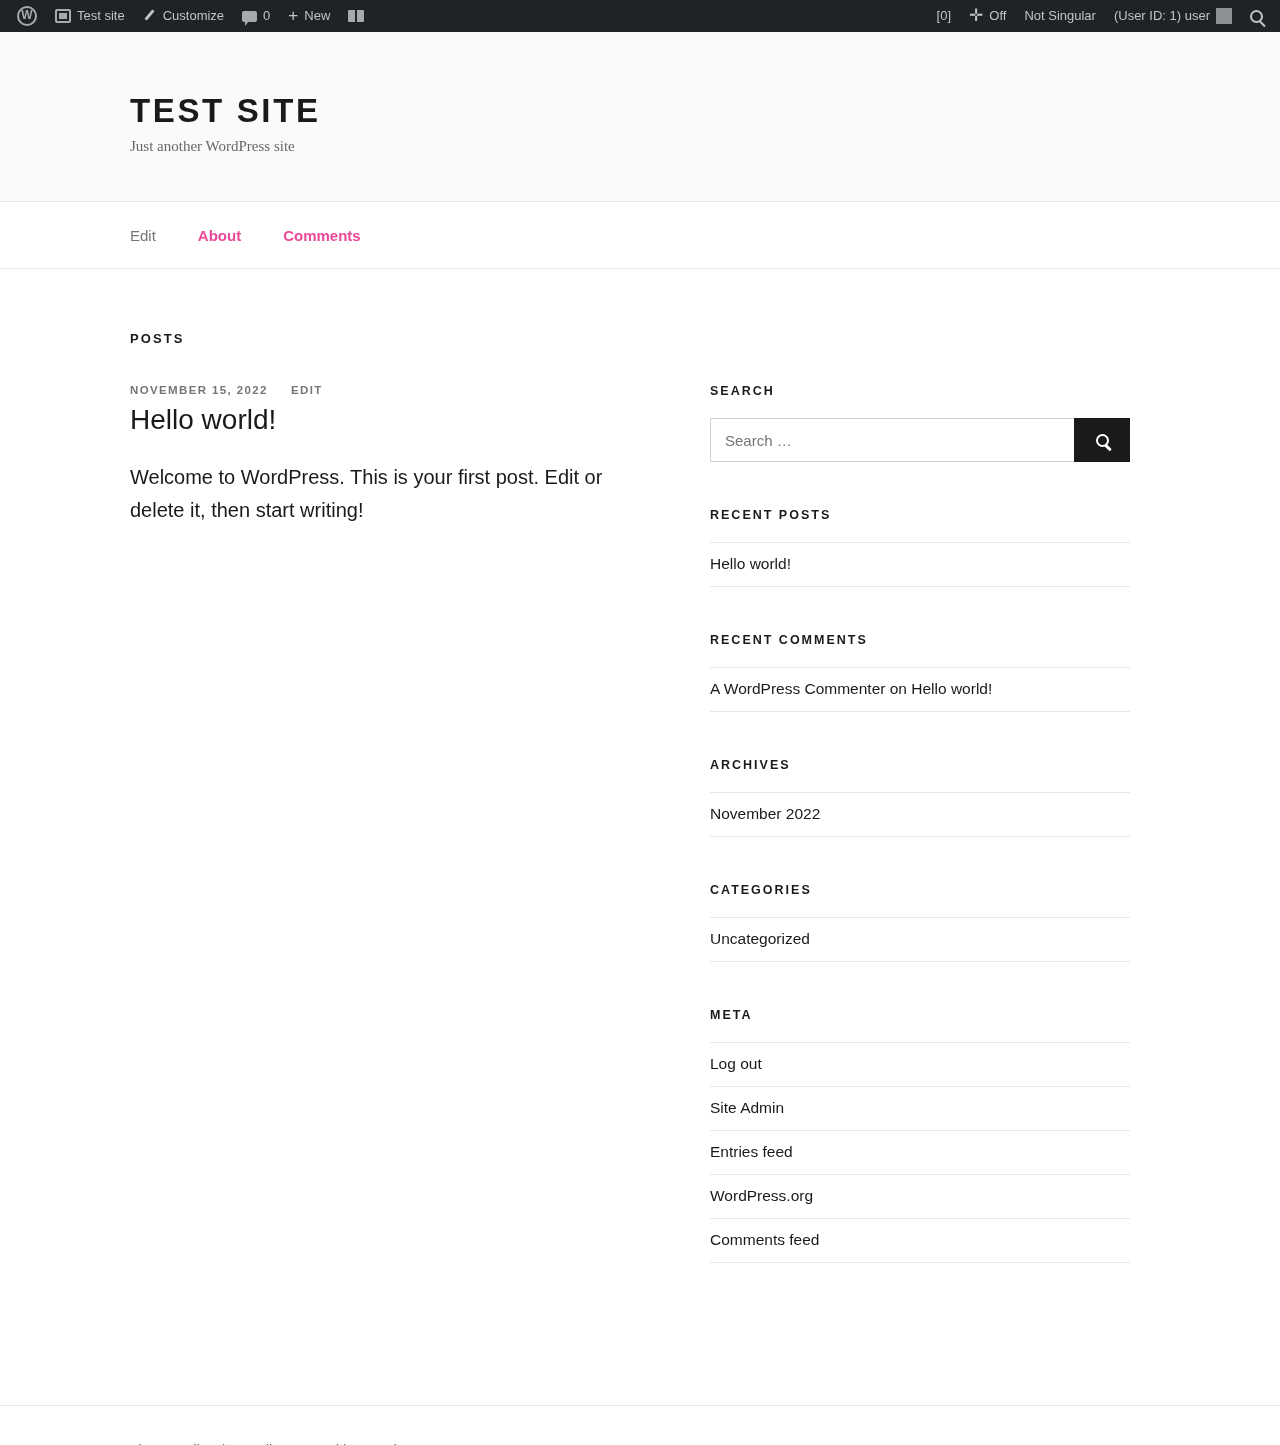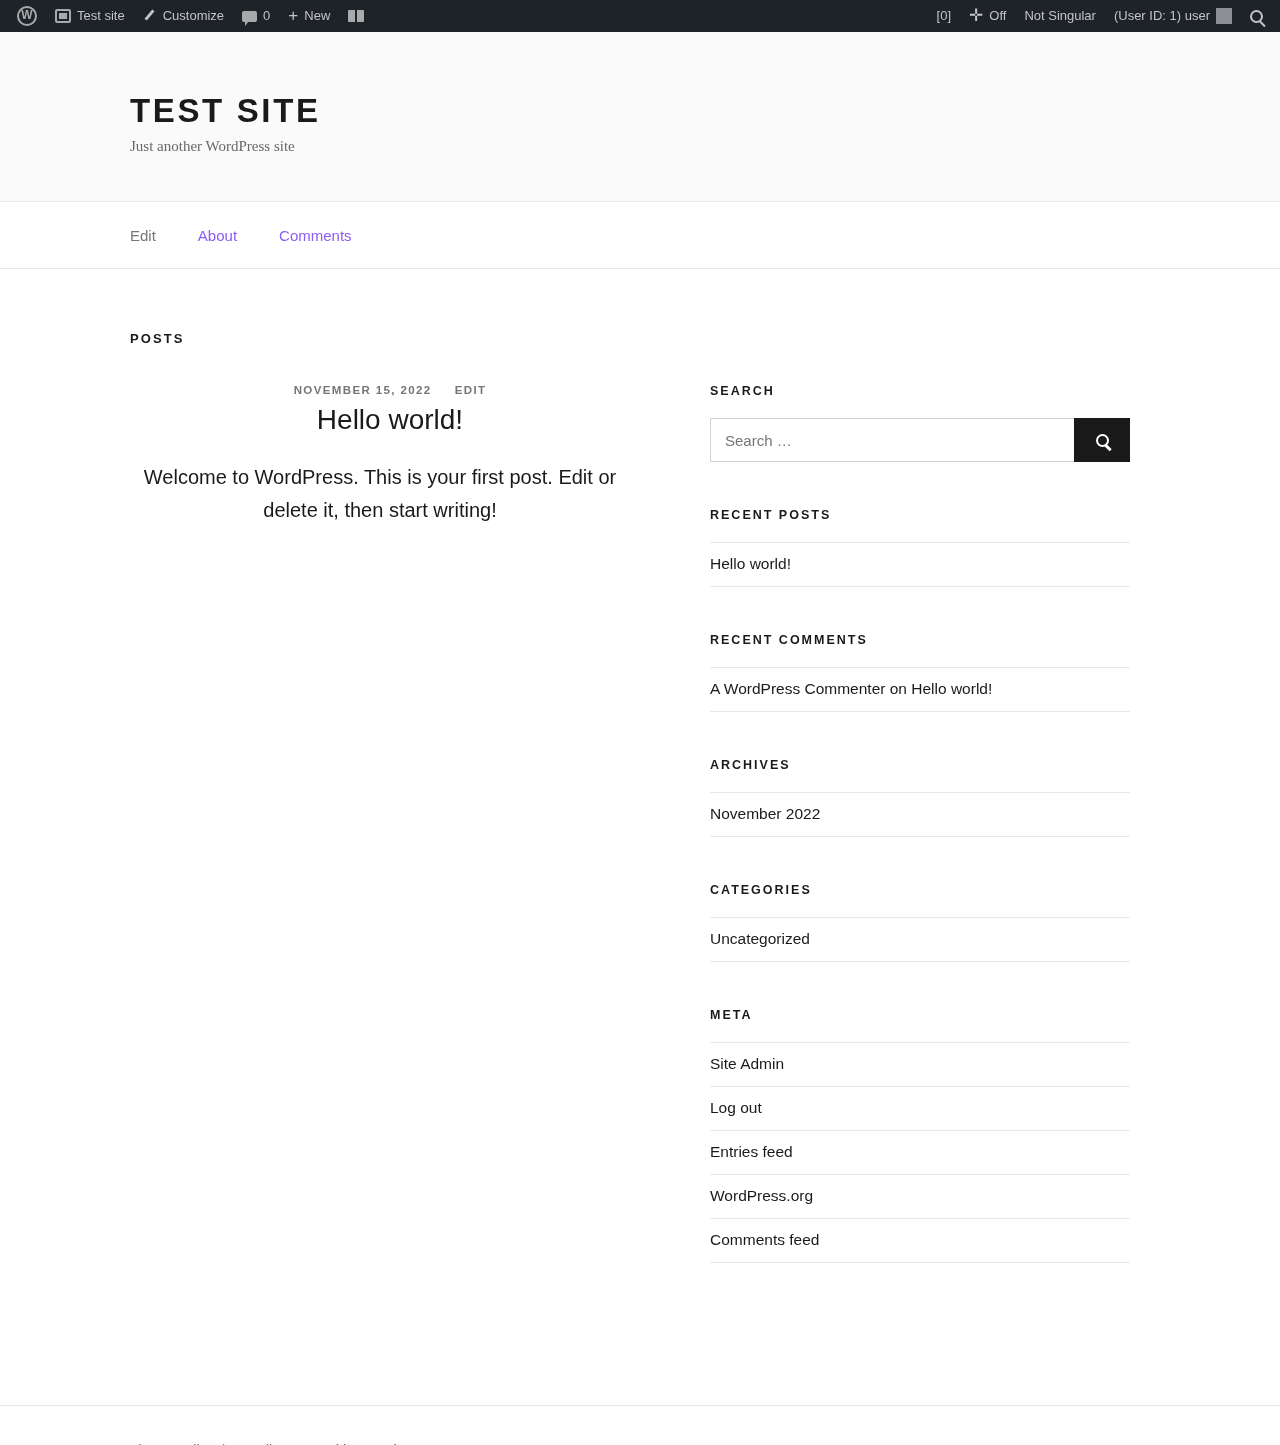--- a/index.html
+++ b/index.html
@@ -170,22 +170,22 @@
   .nav-inner {
     width: 1100px;
     margin: 0 auto;
     padding: 0 40px;
     display: flex;
     align-items: center;
     height: 66px;
   }
   .nav-item {
     font-size: 15px;
-    font-weight: 400;
-    color: #8b5cf6;
+    font-weight: 700;
+    color: #ec4899;
     margin-right: 42px;
     cursor: pointer;
   }
   .nav-item.current { color: #767676; font-weight: 400; }
 
   
   .content-area {
     width: 1100px;
     margin: 0 auto;
     padding: 62px 40px 0 40px;
@@ -197,21 +197,20 @@
     font-size: 13px;
     font-weight: 700;
     letter-spacing: 0.16em;
     text-transform: uppercase;
     color: #1a1a1a;
     margin-bottom: 38px;
   }
   .primary {
     width: 580px;
     padding-right: 60px;
-    text-align: center;
   }
   .entry-meta {
     font-size: 11.5px;
     letter-spacing: 0.12em;
     text-transform: uppercase;
     font-weight: 700;
     color: #767676;
     margin-bottom: 6px;
   }
   .entry-meta a { color: #767676; text-decoration: none; cursor: pointer; }
@@ -429,24 +428,24 @@
         <li>
           <a>Uncategorized</a>
         </li>
       </ul>
     </section>
 
     <section class="widget">
       <h3 class="widget-title">Meta</h3>
       <ul>
         <li>
+          <a>Log out</a>
+        </li>
+        <li>
           <a>Site Admin</a>
-        </li>
-        <li>
-          <a>Log out</a>
         </li>
         <li>
           <a>Entries feed</a>
         </li>
         <li>
           <a>WordPress.org</a>
         </li>
         <li>
           <a>Comments feed</a>
         </li>

